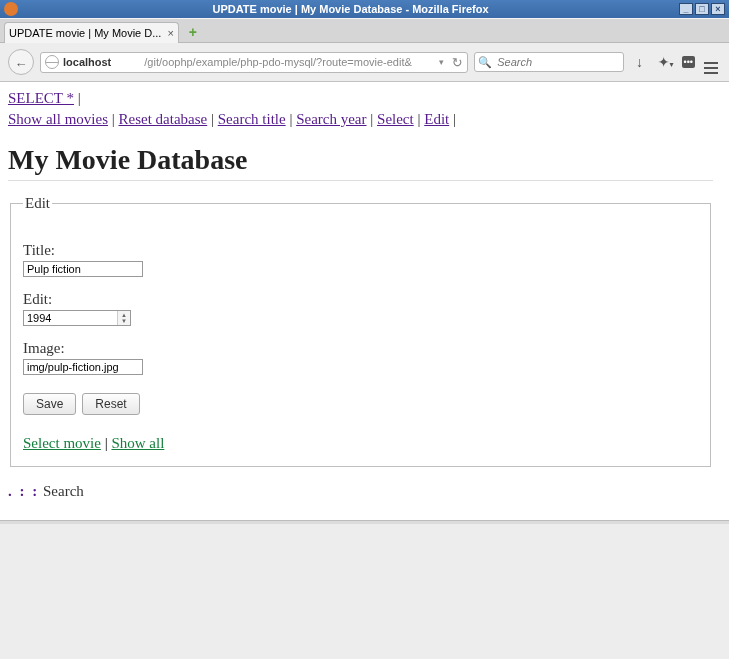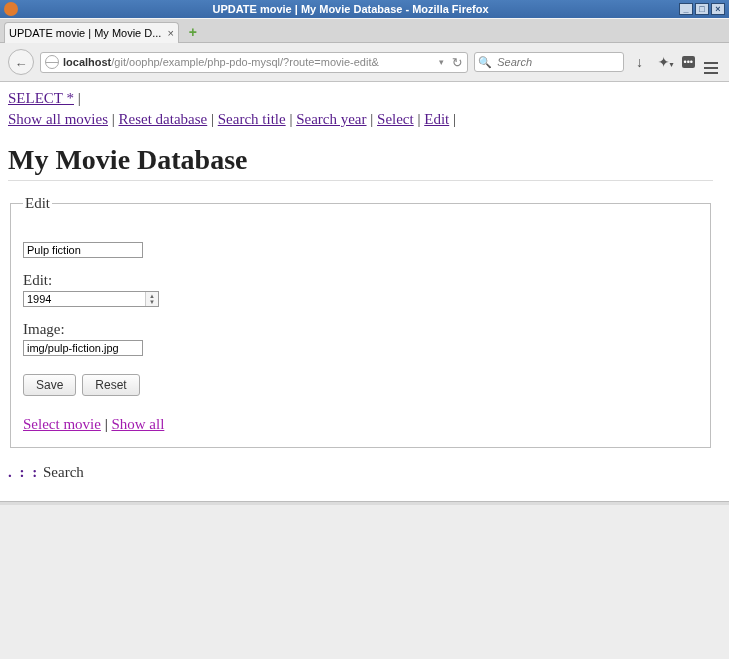--- a/index.html
+++ b/index.html
@@ -134,20 +134,21 @@
       position:absolute;
       left:0;right:0;top:50%;
       border-top:1px solid #aaa;
     }
     .url-host {
       font-weight: bold;
       color: #333;
     }
     .url-path {
       color: #888;
+      margin-left: 33px;
     }
     .url-fill {
       flex: 1;
     }
     .url-dd {
       color: #888;
       font-size: 9px;
       margin: 0 4px;
     }
     .reload {
@@ -249,21 +250,21 @@
       border: 1px solid #999;
       padding: 1px 3px;
       font-size: 11px;
       font-family: sans-serif;
       background: #fff;
     }
     .spin-wrap {
       display: inline-flex;
       align-items: stretch;
       border: 1px solid #999;
-      width: 136px;
+      width: 108px;
       background: #fff;
     }
     .spin-wrap input {
       border: none;
       outline: none;
       padding: 1px 3px;
       font-size: 11px;
       width: 100%;
       font-family: sans-serif;
     }
@@ -290,21 +291,21 @@
       padding: 3px 12px;
       font-size: 12px;
       font-family: sans-serif;
       color: #333;
     }
     .fieldset-links {
       margin-top: 20px;
       font-size: 15px;
     }
     .fieldset-links a {
-      color: #a21caf;
+      color: #15803d;
       text-decoration: underline;
     }
     .footer {
       margin-top: 16px;
       font-size: 15px;
       color: #333;
     }
     .footer .dots {
       color: #551a8b;
       font-weight: bold;
@@ -386,20 +387,21 @@
     <span class="sep"> |</span>
   </div>
 
   <h1 class="page-h1">My Movie Database</h1>
   <hr class="h1-rule">
 
   <fieldset>
     <legend>Edit</legend>
 
     <div class="form-row">
+      <label class="form-label">Title:</label>
       <input class="txt" type="text" value="Pulp fiction" style="">
     </div>
 
     <div class="form-row">
       <label class="form-label">Edit:</label>
       <div class="spin-wrap">
         <input type="text" value="1994" style="">
         <div class="spin-btns">
           <div>▲</div>
           <div>▼</div>

